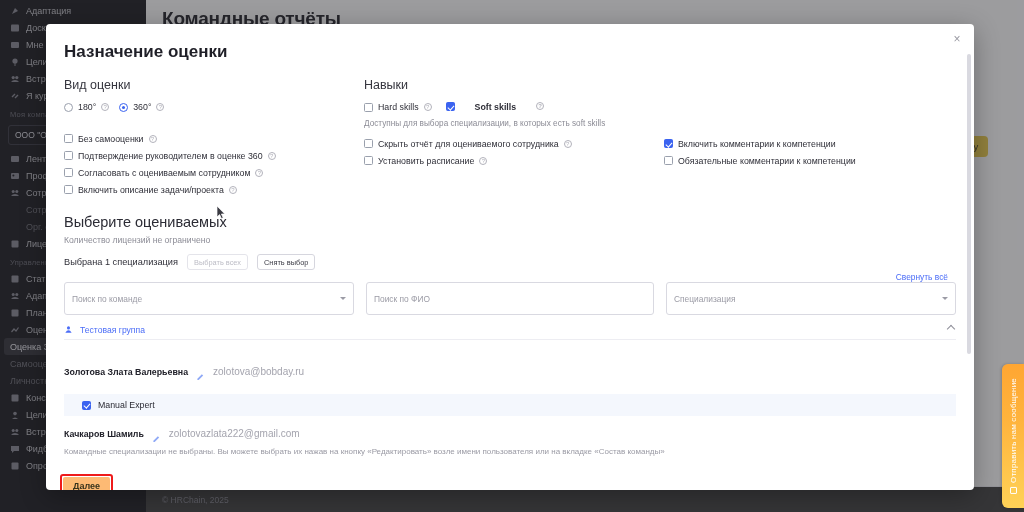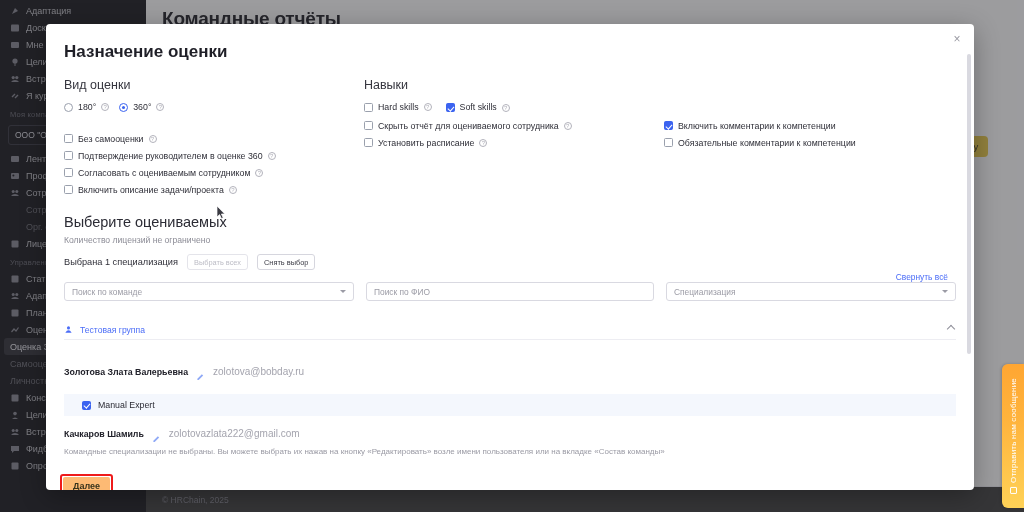--- a/index.html
+++ b/index.html
@@ -148,21 +148,21 @@
   }
   .mini-btn.disabled { color: #bcbcc5; border-color: #e4e4ea; }
   .collapse-all {
     position: absolute; right: 8px; top: 58px;
     font-size: 8.4px; color: #4a6cf7;
   }
 
   
   .filters { position: absolute; left: 18px; top: 258px; right: 18px; display: flex; gap: 12px; }
   .fld {
-    height: 19px; border: 1px solid #d9d9e1; border-radius: 3px; background: #fff;
+    height: 33px; border: 1px solid #d9d9e1; border-radius: 3px; background: #fff;
     display: flex; align-items: center; padding: 0 7px; font-size: 8.4px; color: #9b9ba5;
     position: relative;
   }
   .fld.w1 { width: 290px; } .fld.w2 { width: 288px; } .fld.w3 { width: 290px; }
   .caret {
     position: absolute; right: 7px; top: 50%; margin-top: -2px;
     width: 0; height: 0; border-left: 3px solid transparent; border-right: 3px solid transparent;
     border-top: 3.5px solid #9b9ba5;
   }
 
@@ -459,26 +459,27 @@
     </div>
 
     <div class="col-right">
       <div class="sec-h">Навыки</div>
       <div class="row" style="gap:14px;">
         <div style="display:flex;align-items:center;gap:5px;">
           <span class="cb"></span>
           <span class="lbl">Hard skills</span>
           <span class="info">?</span>
         </div>
-        <div style="display:flex;align-items:flex-end;gap:5px;">
+        <div style="display:flex;align-items:flex-start;gap:20px;font-weight:bold;">
           <span class="cb on"></span>
           <span class="lbl">Soft skills</span>
           <span class="info">?</span>
         </div>
       </div>
+      <div class="hint">Доступны для выбора специализации, в которых есть soft skills</div>
 
       <div class="twocol-rows">
         <div class="c1">
           <div class="row tight">
             <span class="cb"></span>
             <span class="lbl">Скрыть отчёт для оцениваемого сотрудника</span>
             <span class="info">?</span>
           </div>
           <div class="row tight">
             <span class="cb"></span>

